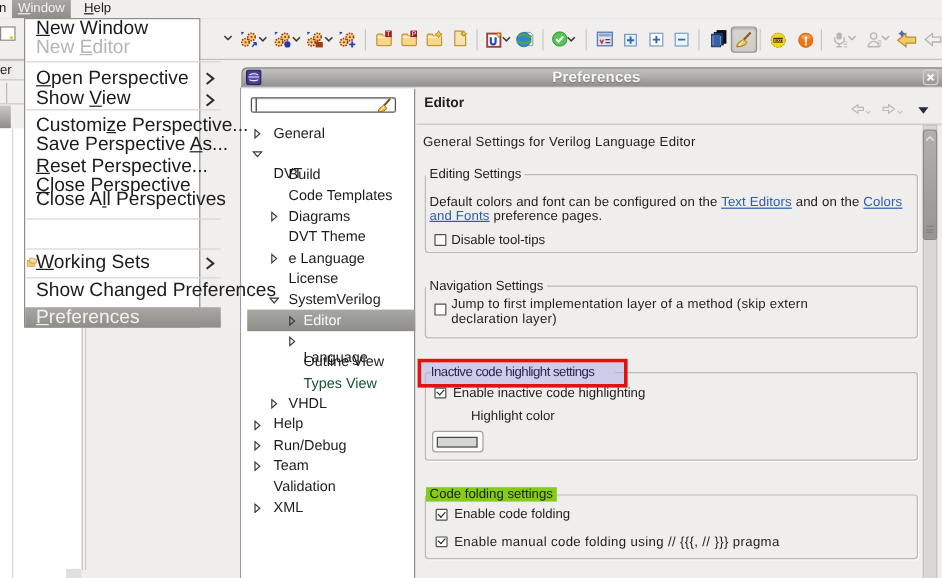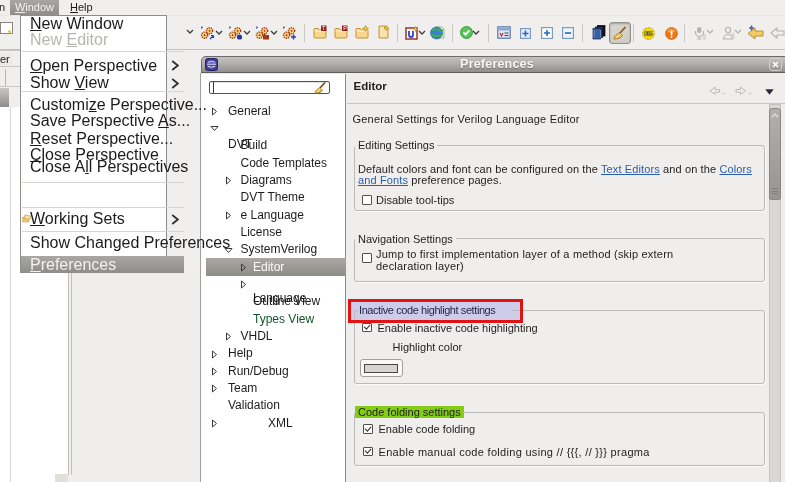--- a/index.html
+++ b/index.html
@@ -268,21 +268,21 @@
       </svg>
       <div class="abs" style="left: 28px; top: 306.75px; height: 17.35px; line-height: 17.35px; font-size: 12px; color: rgb(28, 28, 28); white-space: nowrap;">Run/Debug</div>
       <svg width="9" height="9" viewBox="0 0 9 9" style="position:absolute;left:10px;top:310.95px">
         <path d="M2.5 1 v7 L6.5 4.5 Z" fill="none" stroke="#3a3a3a" stroke-width="1"></path>
       </svg>
       <div class="abs" style="left: 28px; top: 324.1px; height: 17.35px; line-height: 17.35px; font-size: 12px; color: rgb(28, 28, 28); white-space: nowrap;">Team</div>
       <svg width="9" height="9" viewBox="0 0 9 9" style="position:absolute;left:10px;top:328.3px">
         <path d="M2.5 1 v7 L6.5 4.5 Z" fill="none" stroke="#3a3a3a" stroke-width="1"></path>
       </svg>
       <div class="abs" style="left: 28px; top: 341.45px; height: 17.35px; line-height: 17.35px; font-size: 12px; color: rgb(28, 28, 28); white-space: nowrap;">Validation</div>
-      <div class="abs" style="left: 28px; top: 358.8px; height: 17.35px; line-height: 17.35px; font-size: 12px; color: rgb(28, 28, 28); white-space: nowrap; margin-left: 40px;">XML</div>
+      <div class="abs" style="left: 28px; top: 358.8px; height: 17.35px; line-height: 17.35px; font-size: 12px; color: rgb(28, 28, 28); white-space: nowrap;">XML</div>
       <svg width="9" height="9" viewBox="0 0 9 9" style="position:absolute;left:10px;top:363px">
         <path d="M2.5 1 v7 L6.5 4.5 Z" fill="none" stroke="#3a3a3a" stroke-width="1"></path>
       </svg>
     </div>
 
   <div class="abs" style="left:146.5px;top:17px;width:448.5px;height:409px;background:#efeeec;"></div>
   <div class="abs" style="left:153.5px;top:24px;font-size:11.5px;font-weight:bold;color:#1e1e1e;">Editor</div>
 
   <svg class="abs" style="left:509px;top:30px;" width="46" height="10" viewBox="0 0 46 10">
     <path d="M6 1.2 v2.3 h4.5 v2.6 h-4.5 v2.3 L1 4.8 Z" fill="none" stroke="#bbb9b5" stroke-width="1"></path>

